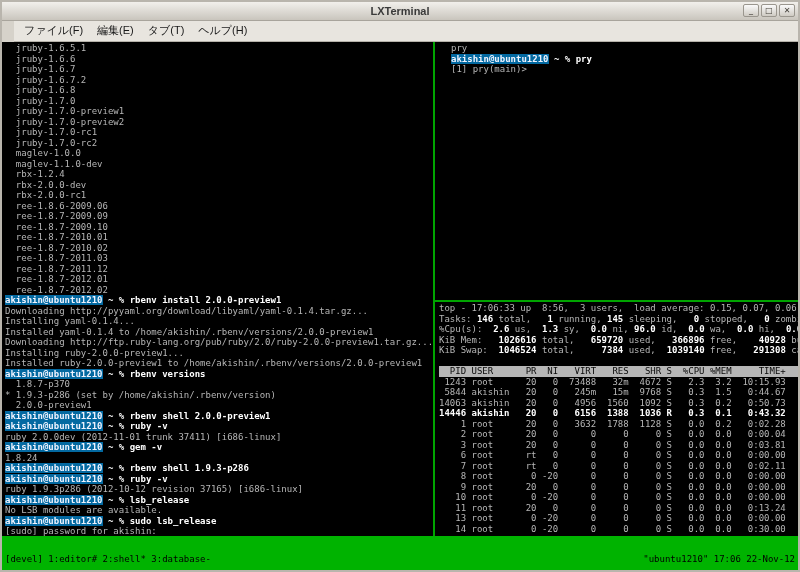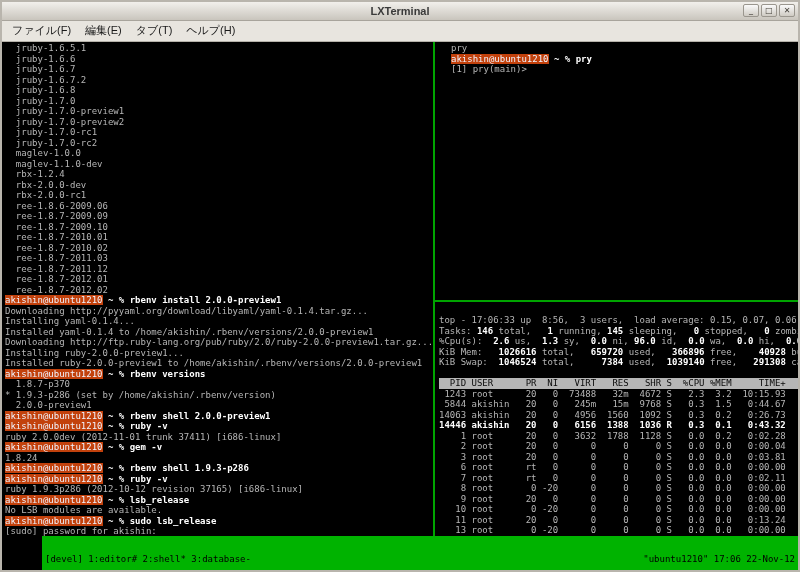--- a/index.html
+++ b/index.html
@@ -34,21 +34,21 @@
     font-family:"DejaVu Sans", sans-serif;
     font-size:8px; line-height:11px; text-align:center; color:#44403a;
     cursor:default;
   }
 
   
   .menubar {
     height:21px; flex:0 0 21px;
     background:#e8e5df;
     border-bottom:1px solid #b5b1a9;
-    display:flex; align-items:center; padding-left:3px;
+    display:flex; align-items:center; padding-left:3px;margin-left:12px;
   }
   .menu-item {
     font-family:"Liberation Sans", sans-serif;
     font-size:11px; color:#1a1a1a;
     padding:2px 7px 3px 7px;
   }
 
   
   .terminal {
     flex:1 1 auto;
@@ -56,41 +56,41 @@
     display:flex; flex-direction:column;
     overflow:hidden;
   }
   .panes { flex:1 1 auto; display:flex; overflow:hidden;border-radius:7px; }
   .pane { overflow:hidden; }
   .pane-left { width:431px; flex:0 0 431px; padding:1px 0 0 3px; }
   .vdiv { width:2px; flex:0 0 2px; background:#00a400; }
   .right-col { flex:1 1 auto; display:flex; flex-direction:column; overflow:hidden; }
   .pane-pry { height:258px; flex:0 0 258px; padding:1px 0 0 4px;margin-left:12px; }
   .hdiv { height:2px; flex:0 0 2px; background:#00a400; }
-  .pane-top { flex:1 1 auto; padding:13px 0 0 4px; }
+  .pane-top { flex:1 1 auto; padding:1px 0 0 4px; }
 
   
   .tline {
     font-size:9px; line-height:10.5px; height:10.5px;
     white-space:pre; color:#b6b6b6;
   }
   .seg-p { color:#b6b6b6; }
   .seg-b { color:#ffffff; font-weight:bold; }
-  .seg-u { background:#c2410c; color:#f0f4ff; font-weight:normal; }
+  .seg-u { background:#0369a1; color:#f0f4ff; font-weight:bold; }
   .seg-c { background:#b6b6b6; color:#000; display:inline-block; width:8px; height:10.5px; }
   .line-h { background:#b6b6b6; }
   .seg-h { color:#0a0a0a; }
 
   
   .statusline {
     height:13px; flex:0 0 13px;
     background:#00b300; color:#000;
     font-size:9px; line-height:13px;
     display:flex; justify-content:space-between;
-    padding:17px 3px; white-space:pre;margin-left:40px;
+    padding:17px 3px; white-space:pre;
   }
 </style>
 </head>
 <body>
 
 <div class="window">
 
   <div class="titlebar">
     <div class="title">LXTerminal</div>
     <div class="winbtns">
@@ -174,21 +174,21 @@
         <div class="pane pane-top">
             <div class="tline line-p"><span class="seg-p">top - 17:06:33 up  8:56,  3 users,  load average: 0.15, 0.07, 0.06</span></div>
             <div class="tline line-p"><span class="seg-p">Tasks: </span><span class="seg-b">146</span><span class="seg-p"> total,   </span><span class="seg-b">1</span><span class="seg-p"> running, </span><span class="seg-b">145</span><span class="seg-p"> sleeping,   </span><span class="seg-b">0</span><span class="seg-p"> stopped,   </span><span class="seg-b">0</span><span class="seg-p"> zombie</span></div>
             <div class="tline line-p"><span class="seg-p">%Cpu(s):  </span><span class="seg-b">2.6</span><span class="seg-p"> us,  </span><span class="seg-b">1.3</span><span class="seg-p"> sy,  </span><span class="seg-b">0.0</span><span class="seg-p"> ni, </span><span class="seg-b">96.0</span><span class="seg-p"> id,  </span><span class="seg-b">0.0</span><span class="seg-p"> wa,  </span><span class="seg-b">0.0</span><span class="seg-p"> hi,  </span><span class="seg-b">0.0</span></div>
             <div class="tline line-p"><span class="seg-p">KiB Mem:   </span><span class="seg-b">1026616</span><span class="seg-p"> total,   </span><span class="seg-b">659720</span><span class="seg-p"> used,   </span><span class="seg-b">366896</span><span class="seg-p"> free,    </span><span class="seg-b">40928</span><span class="seg-p"> buff</span></div>
             <div class="tline line-p"><span class="seg-p">KiB Swap:  </span><span class="seg-b">1046524</span><span class="seg-p"> total,     </span><span class="seg-b">7384</span><span class="seg-p"> used,  </span><span class="seg-b">1039140</span><span class="seg-p"> free,   </span><span class="seg-b">291308</span><span class="seg-p"> cach</span></div>
             <div class="tline line-p"><span class="seg-p"></span></div>
             <div class="tline line-h"><span class="seg-h">  PID USER      PR  NI   VIRT   RES   SHR S  %CPU %MEM     TIME+  </span></div>
             <div class="tline line-p"><span class="seg-p"> 1243 root      20   0  73488   32m  4672 S   2.3  3.2  10:15.93</span></div>
             <div class="tline line-p"><span class="seg-p"> 5844 akishin   20   0   245m   15m  9768 S   0.3  1.5   0:44.67</span></div>
-            <div class="tline line-p"><span class="seg-p">14063 akishin   20   0   4956  1560  1092 S   0.3  0.2   0:26.73</span></div>
+            <div class="tline line-p"><span class="seg-p">14063 akishin   20   0   4956  1560  1092 S   0.3  0.2   0:50.73</span></div>
             <div class="tline line-b"><span class="seg-b">14446 akishin   20   0   6156  1388  1036 R   0.3  0.1   0:43.32</span></div>
             <div class="tline line-p"><span class="seg-p">    1 root      20   0   3632  1788  1128 S   0.0  0.2   0:02.28</span></div>
             <div class="tline line-p"><span class="seg-p">    2 root      20   0      0     0     0 S   0.0  0.0   0:00.04</span></div>
             <div class="tline line-p"><span class="seg-p">    3 root      20   0      0     0     0 S   0.0  0.0   0:03.81</span></div>
             <div class="tline line-p"><span class="seg-p">    6 root      rt   0      0     0     0 S   0.0  0.0   0:00.00</span></div>
             <div class="tline line-p"><span class="seg-p">    7 root      rt   0      0     0     0 S   0.0  0.0   0:02.11</span></div>
             <div class="tline line-p"><span class="seg-p">    8 root       0 -20      0     0     0 S   0.0  0.0   0:00.00</span></div>
             <div class="tline line-p"><span class="seg-p">    9 root      20   0      0     0     0 S   0.0  0.0   0:00.00</span></div>
             <div class="tline line-p"><span class="seg-p">   10 root       0 -20      0     0     0 S   0.0  0.0   0:00.00</span></div>
             <div class="tline line-p"><span class="seg-p">   11 root      20   0      0     0     0 S   0.0  0.0   0:13.24</span></div>

